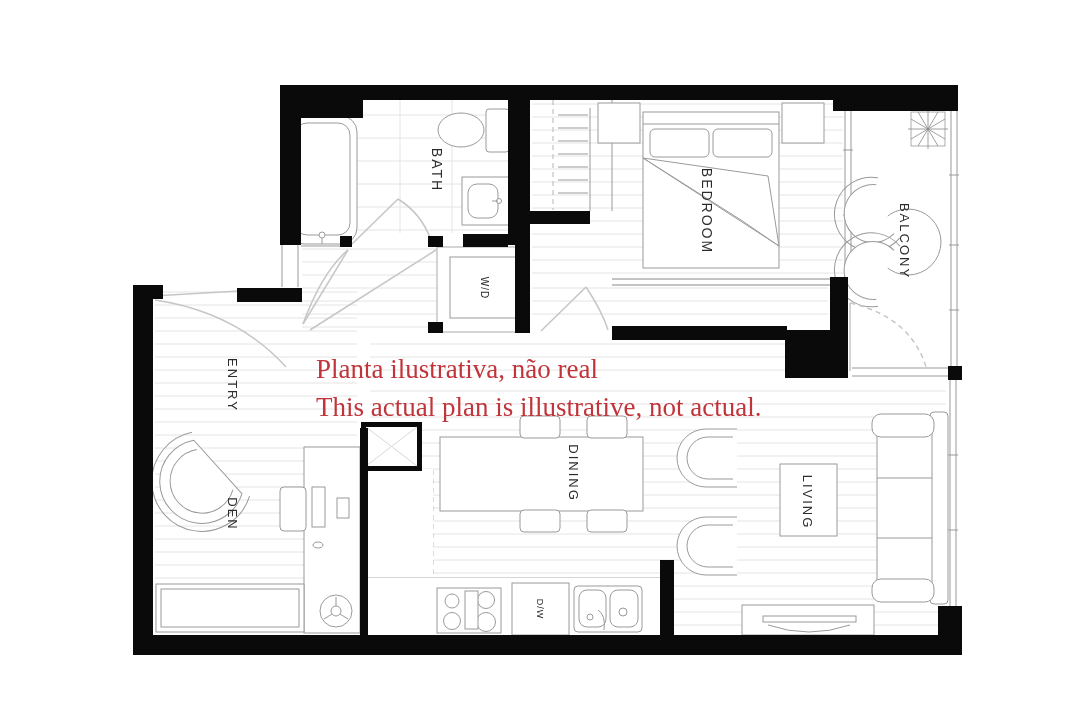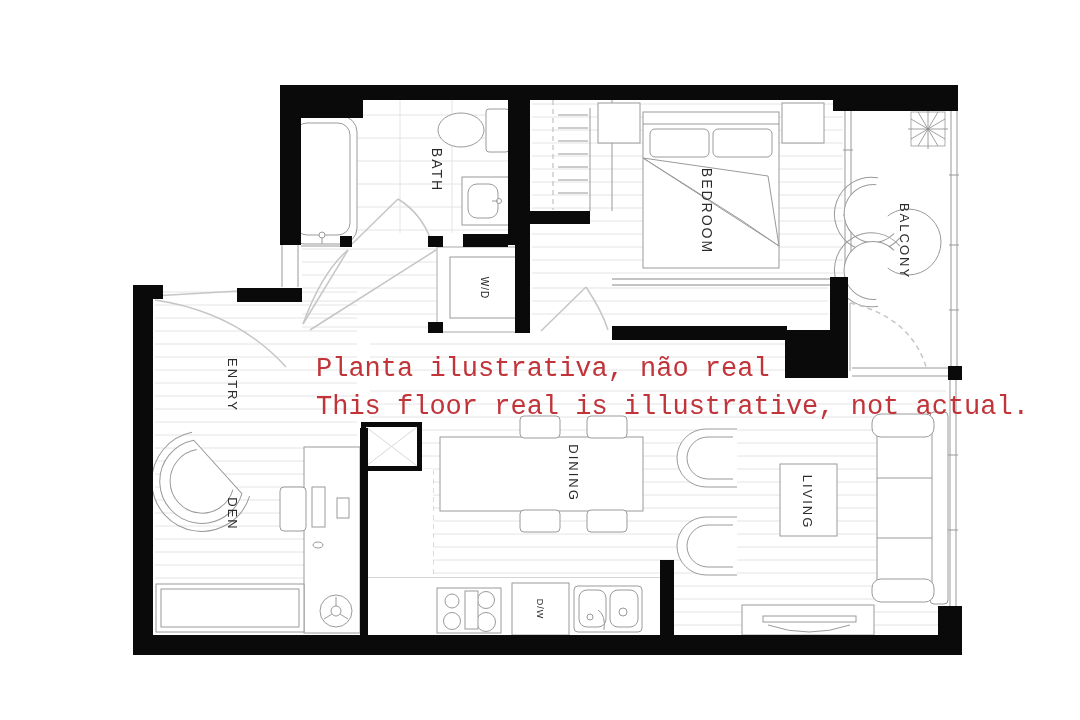--- a/index.html
+++ b/index.html
@@ -18,21 +18,21 @@
     user-select:none;
   }
   .room-label.big{font-size:14px;}
   .room-label.small{font-size:10px;letter-spacing:1px;}
   .room-label.tiny{font-size:9px;letter-spacing:1px;}
   #disclaimer{
     position:absolute;left:316px;top:350px;
     color:#c0343a;
     font-size:27px;
     line-height:38px;
-    font-family:Liberation Mono, monospace;
+    font-family:Liberation Serif, serif;
     white-space:nowrap;
   }
   svg .fixture{stroke:#9a9a9a;stroke-width:1;fill:#ffffff;}
   svg .fixture .noline{fill:none;}
   svg .thin{stroke:#999;stroke-width:1;fill:none;}
   svg .door{stroke:#c6c6c6;stroke-width:1.5;fill:none;}
   svg .wall{fill:#0a0a0a;stroke:none;}
 </style>
 </head>
 <body>
@@ -349,16 +349,16 @@
 <div class="room-label big" style="left:707px;top:211px;">BEDROOM</div>
 <div class="room-label" style="left:904px;top:241px;">BALCONY</div>
 <div class="room-label" style="left:232px;top:385px;">ENTRY</div>
 <div class="room-label" style="left:232px;top:514px;">DEN</div>
 <div class="room-label" style="left:573px;top:473px;">DINING</div>
 <div class="room-label" style="left:807px;top:502px;">LIVING</div>
 <div class="room-label tiny" style="left:540px;top:609px;">D/W</div>
 
 <div id="disclaimer">
   <div>Planta ilustrativa, não real</div>
-  <div>This floor real is illustrative, not actual.</div>
+  <div>This actual plan is illustrative, not actual.</div>
 </div>
 
 </div>
 
 </body></html>

